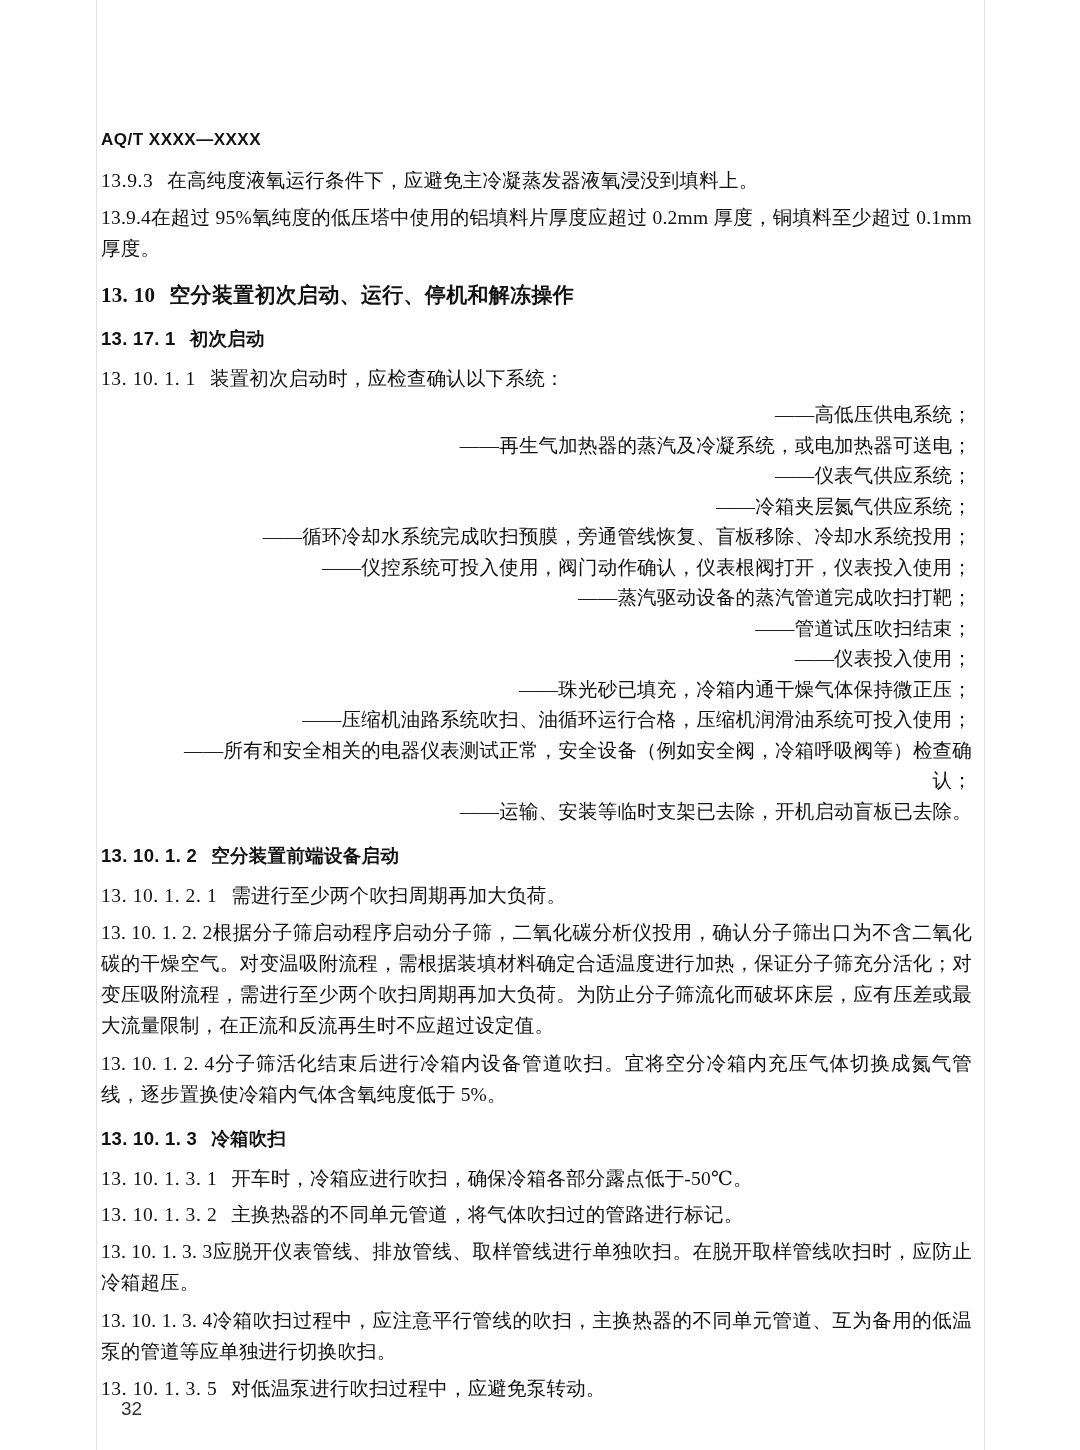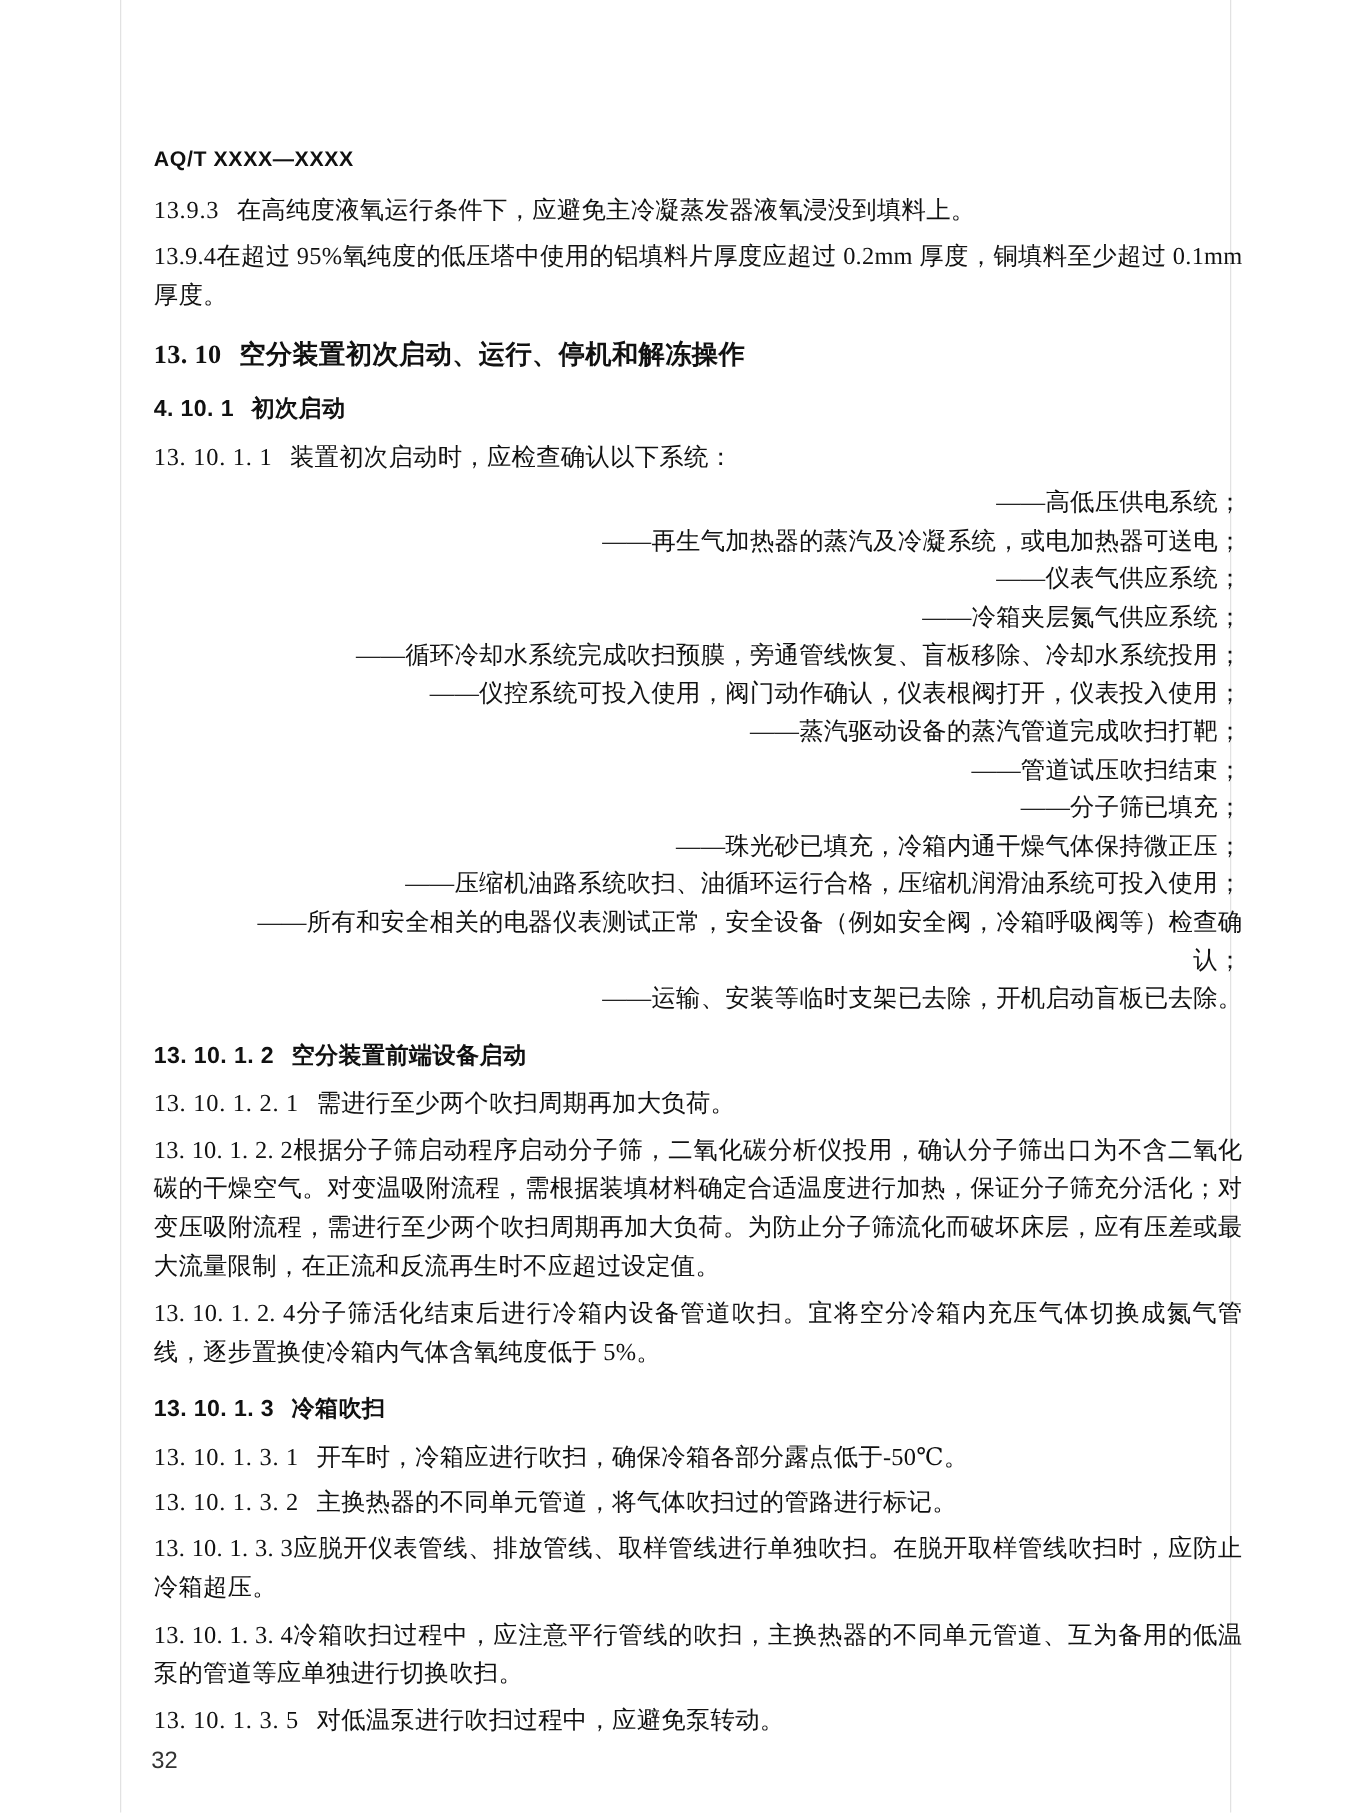--- a/index.html
+++ b/index.html
@@ -35,26 +35,25 @@
     position: absolute;
     left: 984px;
     top: 0;
     width: 1px;
     height: 1450px;
     background: #e2e2e2;
   }
   .content {
     position: absolute;
     left: 97px;
-    top: 0;
+    top: 12px;
     width: 887px;
     height: 1198px;
     box-sizing: border-box;
     padding: 118px 12px 0 4px;
-    margin-left: 22px;
   }
   .header {
     font-family: "Liberation Sans", "DejaVu Sans", sans-serif;
     font-size: 17px;
     font-weight: bold;
     letter-spacing: 0.5px;
     color: #111;
     margin-bottom: 16px;
   }
   .para {
@@ -143,37 +142,37 @@
 
     <p class="blockpara">
       <span class="num">13.9.4</span><span class="gap"></span><span>在超过 95%氧纯度的低压塔中使用的铝填料片厚度应超过 0.2mm 厚度，铜填料至少超过 0.1mm 厚度。</span>
     </p>
 
     <div class="heading">
       <span>13. 10</span><span class="gap"></span><span>空分装置初次启动、运行、停机和解冻操作</span>
     </div>
 
     <div class="subheading">
-      <span>4. 10. 1</span><span class="gap"></span><span>初次启动</span>
+      <span>13. 17. 1</span><span class="gap"></span><span>初次启动</span>
     </div>
 
     <p class="para">
       <span class="num">13. 10. 1. 1</span><span class="gap"></span><span>装置初次启动时，应检查确认以下系统：</span>
     </p>
 
     <ul class="dashlist">
       <li>——高低压供电系统；</li>
       <li>——再生气加热器的蒸汽及冷凝系统，或电加热器可送电；</li>
       <li>——仪表气供应系统；</li>
       <li>——冷箱夹层氮气供应系统；</li>
       <li>——循环冷却水系统完成吹扫预膜，旁通管线恢复、盲板移除、冷却水系统投用；</li>
       <li>——仪控系统可投入使用，阀门动作确认，仪表根阀打开，仪表投入使用；</li>
       <li>——蒸汽驱动设备的蒸汽管道完成吹扫打靶；</li>
       <li>——管道试压吹扫结束；</li>
-      <li>——分子筛已填充；</li>
+      <li>——仪表投入使用；</li>
       <li>——珠光砂已填充，冷箱内通干燥气体保持微正压；</li>
       <li>——压缩机油路系统吹扫、油循环运行合格，压缩机润滑油系统可投入使用；</li>
       <li>——所有和安全相关的电器仪表测试正常，安全设备（例如安全阀，冷箱呼吸阀等）检查确认；</li>
       <li>——运输、安装等临时支架已去除，开机启动盲板已去除。</li>
     </ul>
 
     <div class="subheading">
       <span>13. 10. 1. 2</span><span class="gap"></span><span>空分装置前端设备启动</span>
     </div>
 

